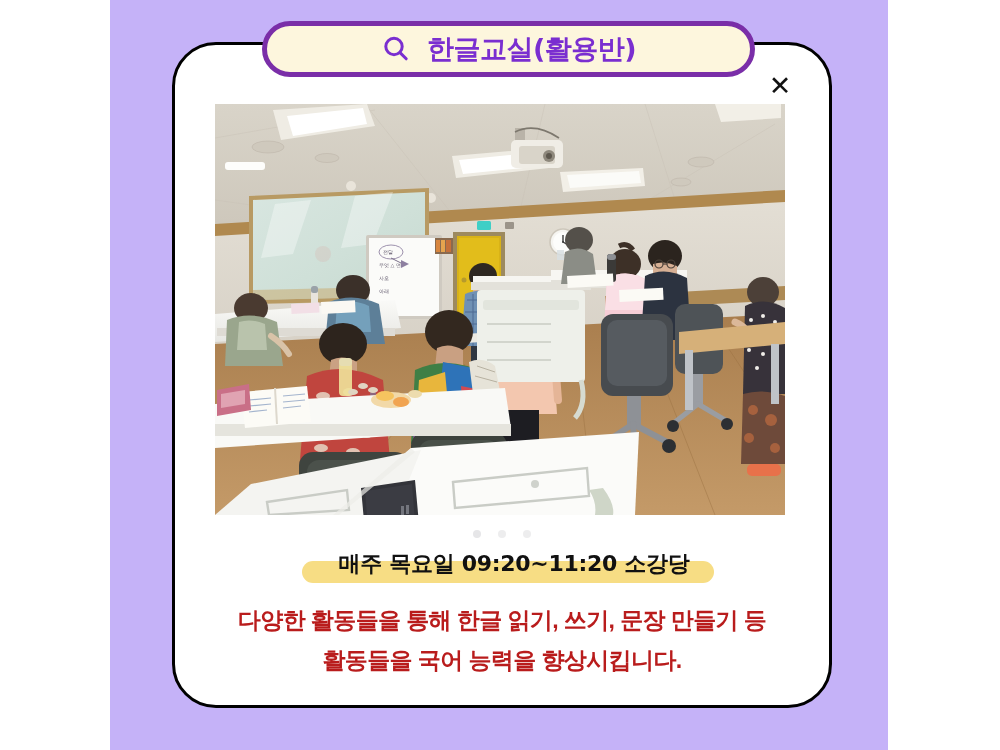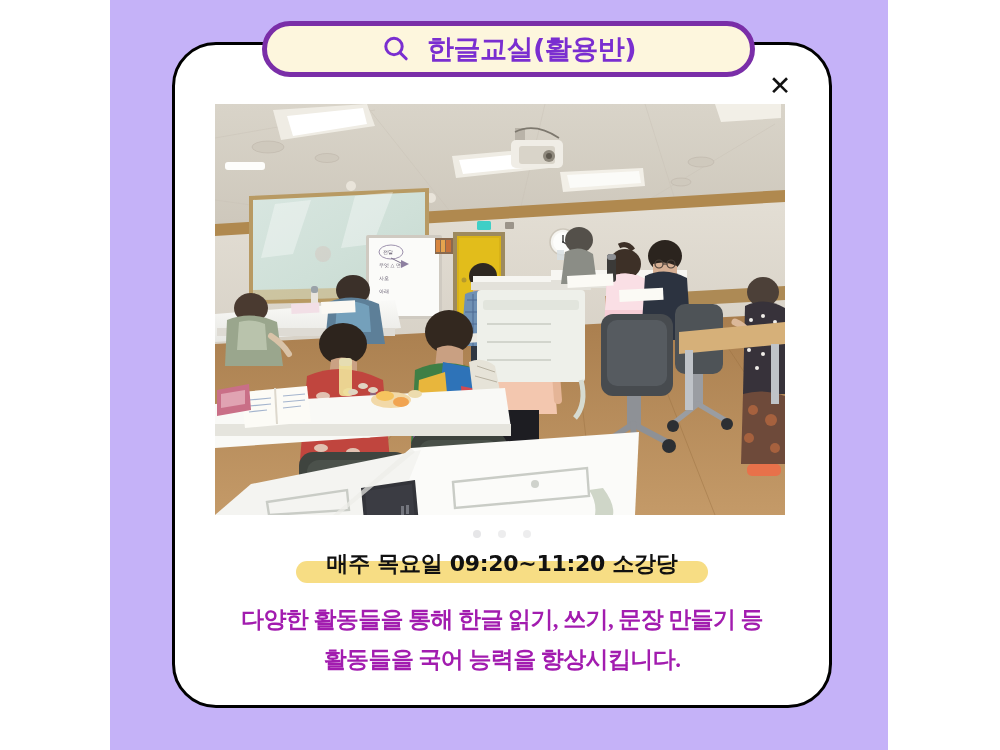--- a/index.html
+++ b/index.html
@@ -124,20 +124,21 @@
   }
   .dot.active { background: #e6e6e8; }
 
   
   #schedule-row {
     position: absolute;
     left: 172px;
     top: 549px;
     width: 660px;
     text-align: center;
+    padding-left: 12px;
   }
   #schedule-text {
     position: relative;
     display: inline-block;
     font-family: "DejaVu Sans", "Liberation Sans", sans-serif;
     font-size: 22px;
     font-weight: 700;
     color: #111111;
     letter-spacing: -0.3px;
     padding: 0 14px;
@@ -156,24 +157,24 @@
     z-index: 1;
   }
 
   
   #description {
     position: absolute;
     left: 182px;
     top: 600px;
     width: 640px;
     text-align: center;
-    font-family: Liberation Serif, serif;
+    font-family: Liberation Sans, sans-serif;
     font-size: 23px;
     font-weight: 600;
-    color: #a21caf;
+    color: #b91c1c;
     line-height: 1.75;
     letter-spacing: -0.6px;
   }
   .desc-line { display: block; }
 </style>
 </head>
 <body>
 
 <div id="canvas">
 

